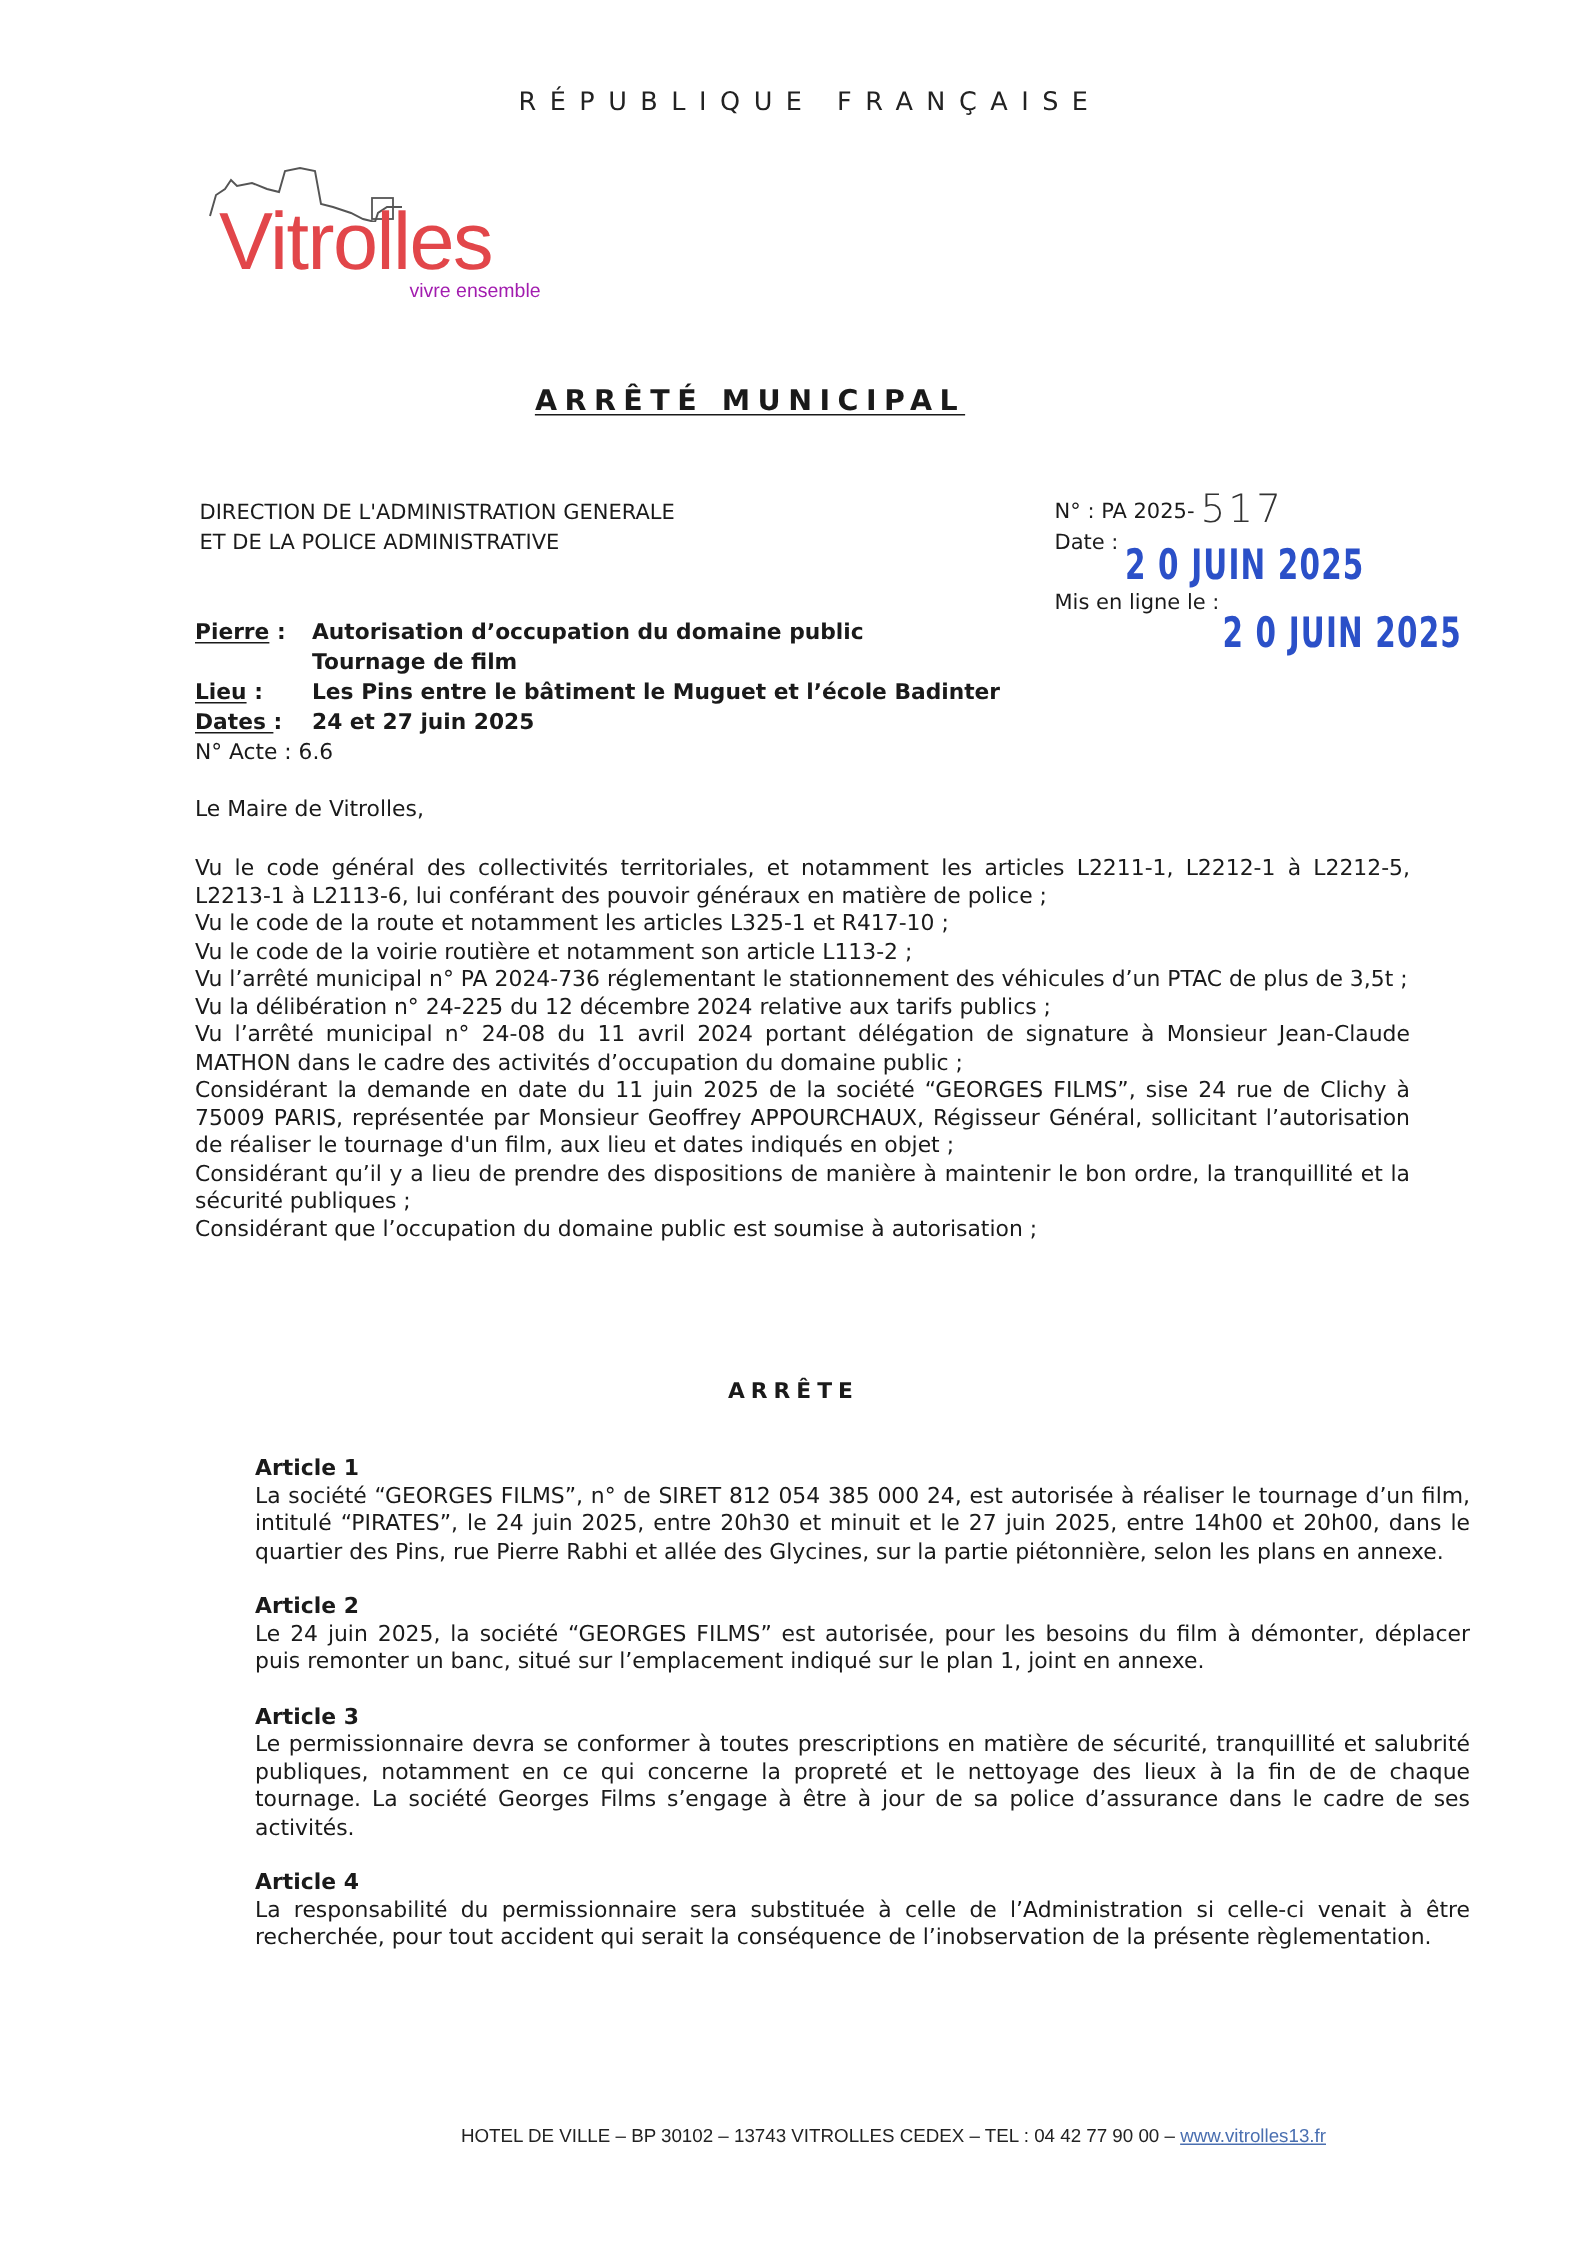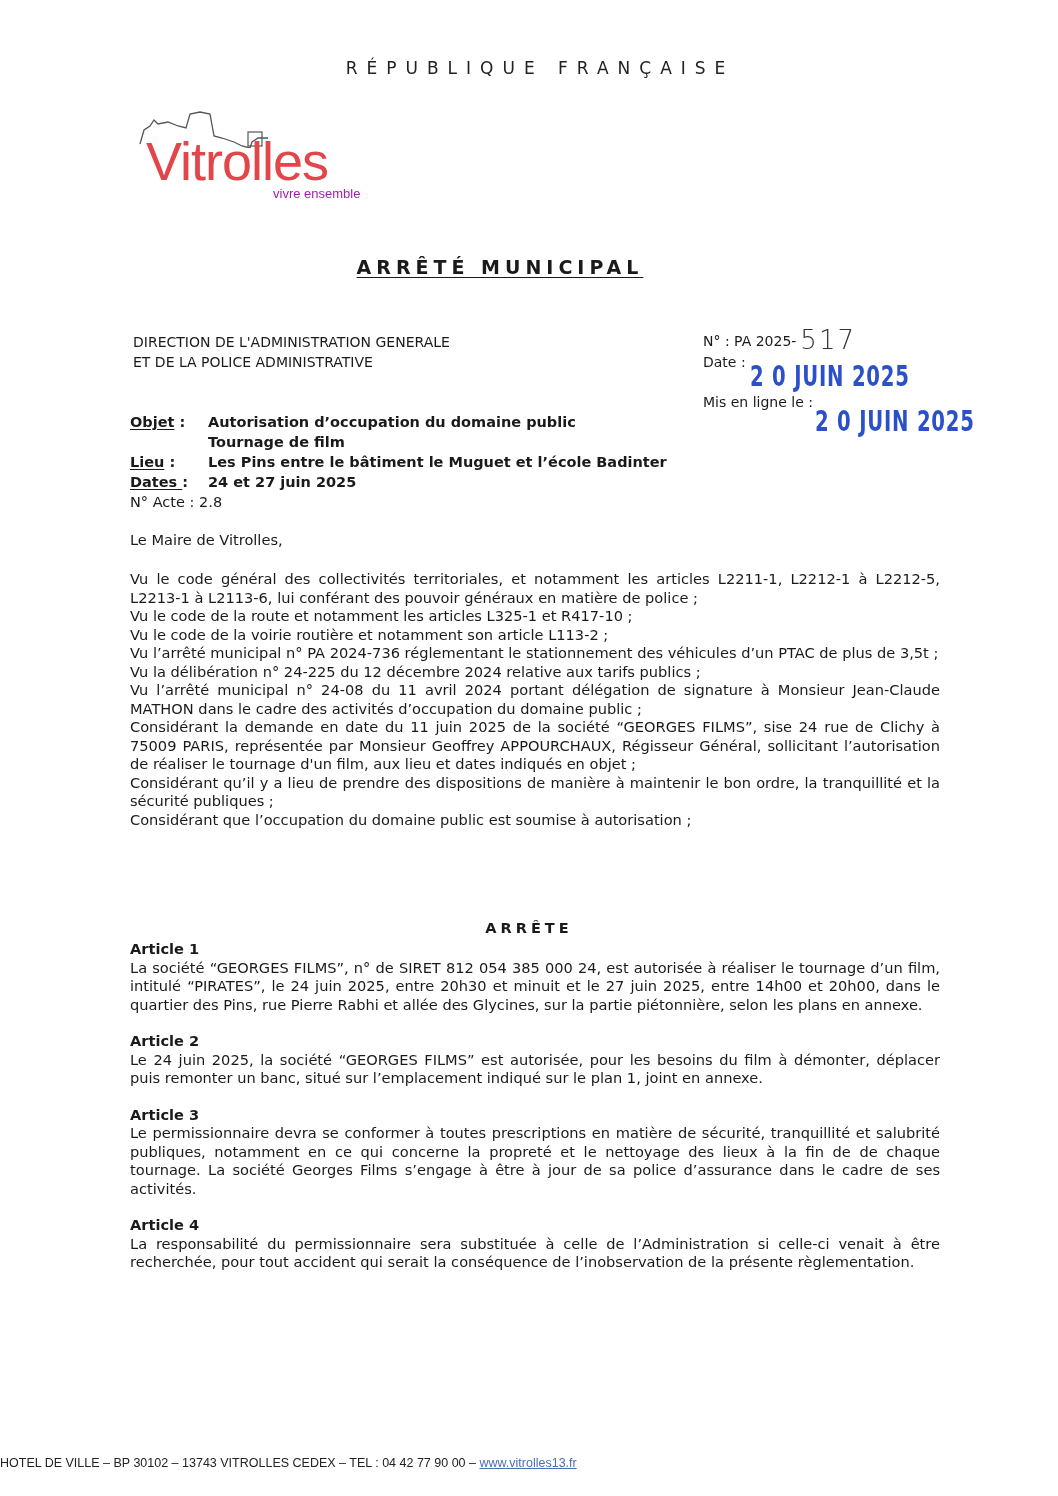--- a/index.html
+++ b/index.html
@@ -43,27 +43,27 @@
   .objet .lbl { width: 78px; font-weight: bold; }
   .objet .lbl u { text-underline-offset: 2px; }
   .objet .val { font-weight: bold; }
   .body-text {
     left: 130px; width: 810px; font-size: 14.6px; line-height: 18.5px; text-align: justify;
   }
   .maire { left: 130px; top: 531px; font-size: 14.6px; }
   .vu-block { top: 570px; }
   .vu-block p { margin: 0; }
   .arrete { left: 0; width: 1058px; top: 920px; text-align: center; font-size: 14.5px; font-weight: bold; letter-spacing: 4px; }
-  .articles { top: 940px; }
+  .articles { top: 970px; margin-left: 40px; }
   .articles .art { margin-bottom: 18px; }
   .articles h3 { margin: 0; font-size: 14.6px; font-weight: bold; line-height: 18.5px; }
   .articles p { margin: 0; }
   .footer {
-    left: 0; width: 884px; top: 1417px; text-align: left;
-    font-family: "Liberation Sans", sans-serif; font-size: 12.5px; color: #222; margin-top: 39px;
+    left: 0; width: 884px; top: 1417px; text-align: right;
+    font-family: "Liberation Sans", sans-serif; font-size: 12.5px; color: #222;
   }
   .footer a { color: #4a6fb0; text-decoration: underline; }
   b { font-weight: normal; }
 </style>
 </head>
 <body>
 
 <div class="abs republique">RÉPUBLIQUE FRANÇAISE</div>
 
 <div class="abs logo">
@@ -87,35 +87,35 @@
     <span>N° : PA 2025-</span><span class="handnum">517</span>
   </div>
   <div class="refs-line" style="top:22px;left:0;">Date :</div>
   <div class="refs-line" style="top:62px;left:0;">Mis en ligne le :</div>
 </div>
 <div class="stamp stamp1">2 0 JUIN 2025</div>
 <div class="stamp stamp2">2 0 JUIN 2025</div>
 
 <div class="abs objet">
   <div class="row">
-    <div class="lbl"><u>Objet</u> :</div>
+    <div class="lbl"><u>Pierre</u> :</div>
     <div class="val">
       <div>Autorisation d’occupation du domaine public</div>
       <div>Tournage de film</div>
     </div>
   </div>
   <div class="row">
     <div class="lbl"><u>Lieu</u> :</div>
     <div class="val">Les Pins entre le bâtiment le Muguet et l’école Badinter</div>
   </div>
   <div class="row">
     <div class="lbl"><u>Dates </u>:</div>
     <div class="val">24 et 27 juin 2025</div>
   </div>
-  <div>N° Acte : 2.8</div>
+  <div>N° Acte : 6.6</div>
 </div>
 
 <div class="abs maire">Le Maire de Vitrolles,</div>
 
 <div class="abs body-text vu-block" id="visas">
     <p><b>Vu</b><span> le code général des collectivités territoriales, et notamment les articles L2211-1, L2212-1 à L2212-5, L2213-1 à L2113-6, lui conférant des pouvoir généraux en matière de police ;</span></p>
     <p><b>Vu</b><span> le code de la route et notamment les articles L325-1 et R417-10 ;</span></p>
     <p><b>Vu</b><span> le code de la voirie routière et notamment son article L113-2 ;</span></p>
     <p><b>Vu</b><span> l’arrêté municipal n° PA 2024-736 réglementant le stationnement des véhicules d’un PTAC de plus de 3,5t ;</span></p>
     <p><b>Vu</b><span> la délibération n° 24-225 du 12 décembre 2024 relative aux tarifs publics ;</span></p>

